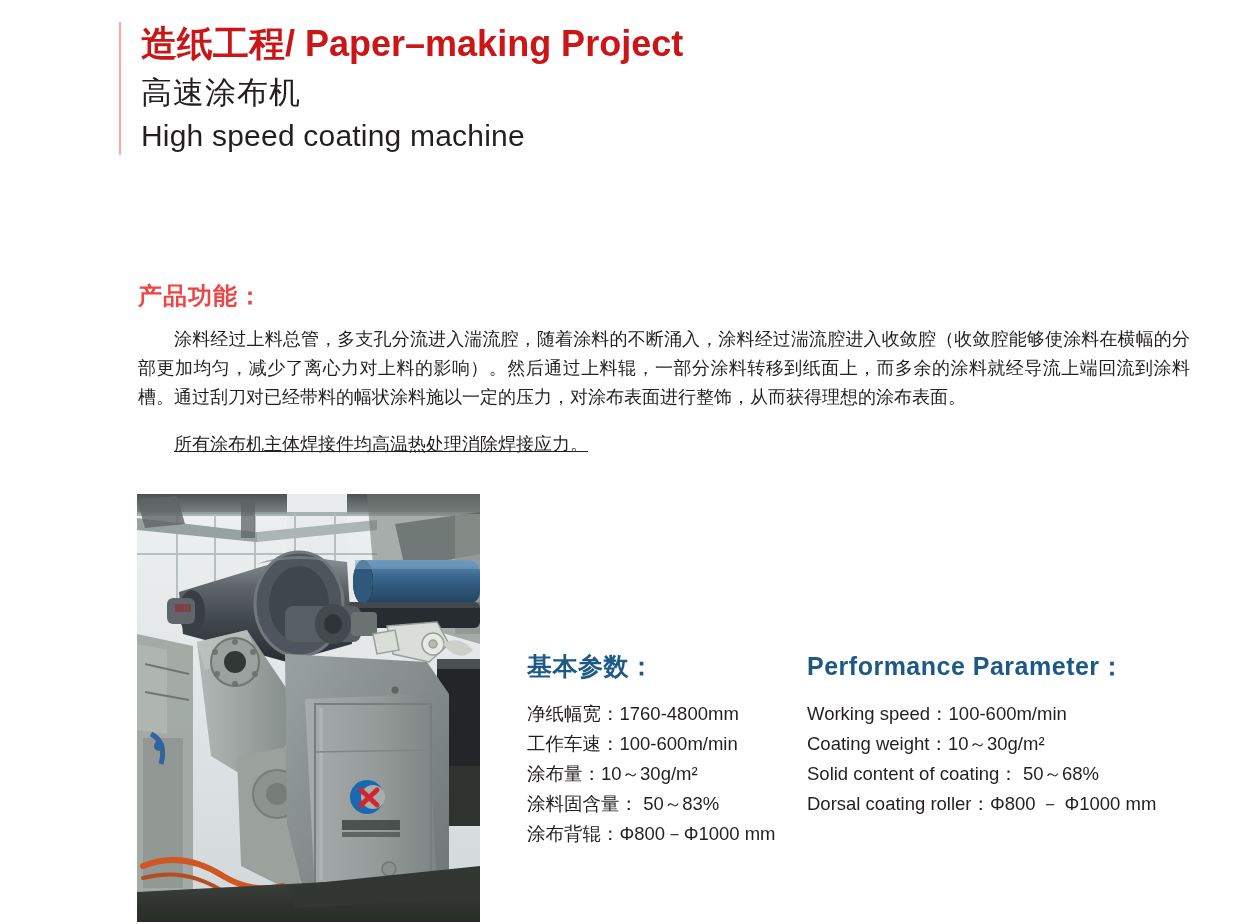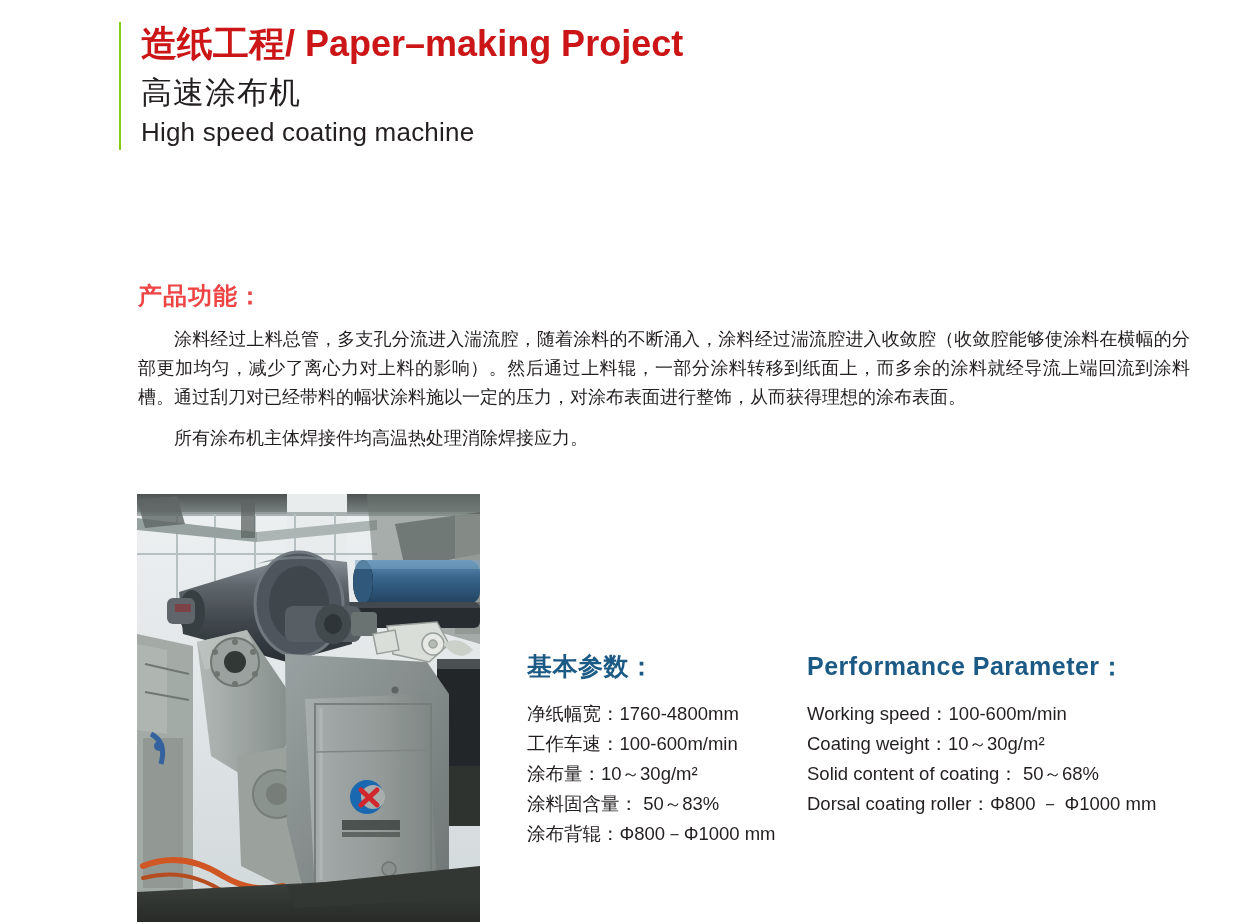--- a/index.html
+++ b/index.html
@@ -15,42 +15,42 @@
     font-family: "Liberation Sans", "DejaVu Sans", sans-serif;
     color: #231f20;
   }
 
   
   .header-block {
     position: absolute;
     left: 119px;
     top: 22px;
     width: 900px;
-    border-left: 2px solid #84cc16;
+    border-left: 2px solid #fca5a5;
     padding-left: 20px;
     box-sizing: border-box;
   }
   .title-cn-en {
     font-size: 36px;
     font-weight: bold;
     color: #cc1517;
     letter-spacing: 0px;
     line-height: 1.22;
     white-space: nowrap;
   }
   .subtitle-cn {
     font-size: 31px;
     font-weight: normal;
     color: #231f20;
     line-height: 1.35;
     margin-top: 6px;
     letter-spacing: 1px;
   }
   .subtitle-en {
-    font-size: 26px;
+    font-size: 30px;
     font-weight: normal;
     color: #231f20;
     line-height: 1.3;
     margin-top: 2px;
     letter-spacing: 0.2px;
   }
 
   
   .func-heading {
     position: absolute;
@@ -69,21 +69,21 @@
     font-size: 18px;
     line-height: 1.62;
     color: #231f20;
     text-align: justify;
     text-justify: inter-character;
   }
   .func-body p {
     margin: 0;
     text-indent: 2em;
   }
-  .func-body p + p { margin-top: 12px; }
+  .func-body p + p { margin-top: 18px; text-decoration: underline; }
 
   
   .photo-frame {
     position: absolute;
     left: 137px;
     top: 494px;
     width: 343px;
     height: 428px;
     overflow: hidden;
     background: #8c9195;

